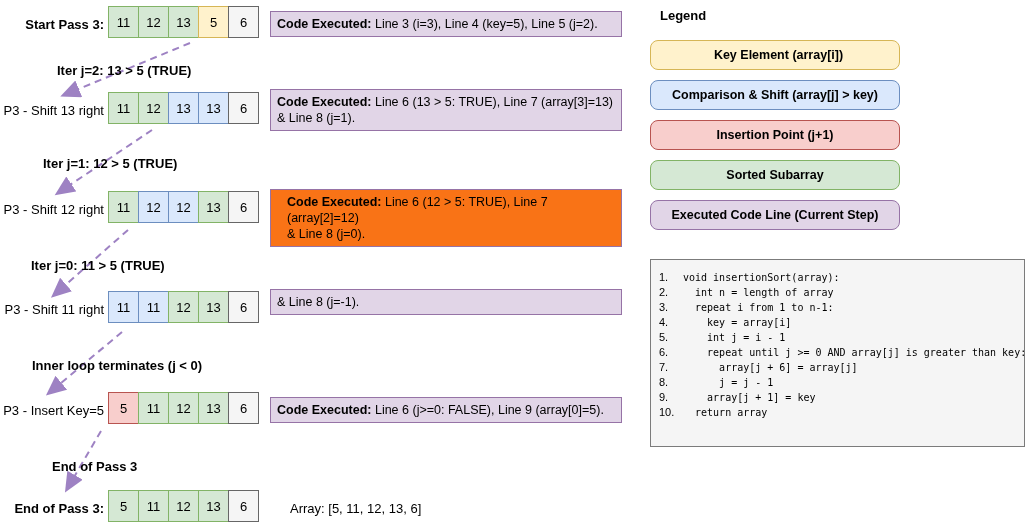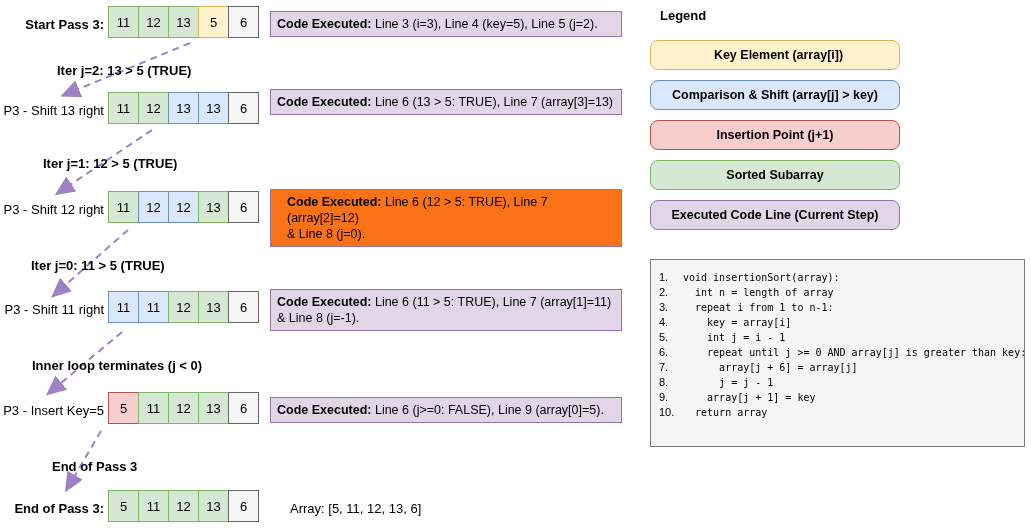--- a/index.html
+++ b/index.html
@@ -95,20 +95,21 @@
       <div class="step-label" style="top: 92px;">P3 - Shift 13 right</div>
       <div class="array" style="top: 92px;">
         <div class="cell" style="background: rgb(213, 232, 212); border-color: rgb(130, 179, 102);">11</div>
         <div class="cell" style="background: rgb(213, 232, 212); border-color: rgb(130, 179, 102);">12</div>
         <div class="cell" style="background: rgb(218, 232, 252); border-color: rgb(108, 142, 191);">13</div>
         <div class="cell" style="background: rgb(218, 232, 252); border-color: rgb(108, 142, 191);">13</div>
         <div class="cell" style="background: rgb(245, 245, 245); border-color: rgb(102, 102, 102);">6</div>
       </div>
       <div class="code-box" style="top: 89px; background: rgb(225, 213, 231); border-color: rgb(150, 115, 166);">
         <div><b>Code Executed: </b>Line 6 (13 &gt; 5: TRUE), Line 7 (array[3]=13)</div>
+        <div>&amp; Line 8 (j=1).</div>
       </div>
       <div class="step-label" style="top: 191px;">P3 - Shift 12 right</div>
       <div class="array" style="top: 191px;">
         <div class="cell" style="background: rgb(213, 232, 212); border-color: rgb(130, 179, 102);">11</div>
         <div class="cell" style="background: rgb(218, 232, 252); border-color: rgb(108, 142, 191);">12</div>
         <div class="cell" style="background: rgb(218, 232, 252); border-color: rgb(108, 142, 191);">12</div>
         <div class="cell" style="background: rgb(213, 232, 212); border-color: rgb(130, 179, 102);">13</div>
         <div class="cell" style="background: rgb(245, 245, 245); border-color: rgb(102, 102, 102);">6</div>
       </div>
       <div class="code-box" style="top: 189px; background: #f97316; border-color: rgb(150, 115, 166); padding-left: 16px;">
@@ -117,21 +118,20 @@
       </div>
       <div class="step-label" style="top: 291px;">P3 - Shift 11 right</div>
       <div class="array" style="top: 291px;">
         <div class="cell" style="background: rgb(218, 232, 252); border-color: rgb(108, 142, 191);">11</div>
         <div class="cell" style="background: rgb(218, 232, 252); border-color: rgb(108, 142, 191);">11</div>
         <div class="cell" style="background: rgb(213, 232, 212); border-color: rgb(130, 179, 102);">12</div>
         <div class="cell" style="background: rgb(213, 232, 212); border-color: rgb(130, 179, 102);">13</div>
         <div class="cell" style="background: rgb(245, 245, 245); border-color: rgb(102, 102, 102);">6</div>
       </div>
       <div class="code-box" style="top: 289px; background: rgb(225, 213, 231); border-color: rgb(150, 115, 166);">
-        <div><b>Code Executed: </b>Line 6 (11 &gt; 5: TRUE), Line 7 (array[1]=11)</div>
         <div>&amp; Line 8 (j=-1).</div>
       </div>
       <div class="step-label" style="top: 392px;">P3 - Insert Key=5</div>
       <div class="array" style="top: 392px;">
         <div class="cell" style="background: rgb(248, 206, 204); border-color: rgb(184, 84, 80);">5</div>
         <div class="cell" style="background: rgb(213, 232, 212); border-color: rgb(130, 179, 102);">11</div>
         <div class="cell" style="background: rgb(213, 232, 212); border-color: rgb(130, 179, 102);">12</div>
         <div class="cell" style="background: rgb(213, 232, 212); border-color: rgb(130, 179, 102);">13</div>
         <div class="cell" style="background: rgb(245, 245, 245); border-color: rgb(102, 102, 102);">6</div>
       </div>

